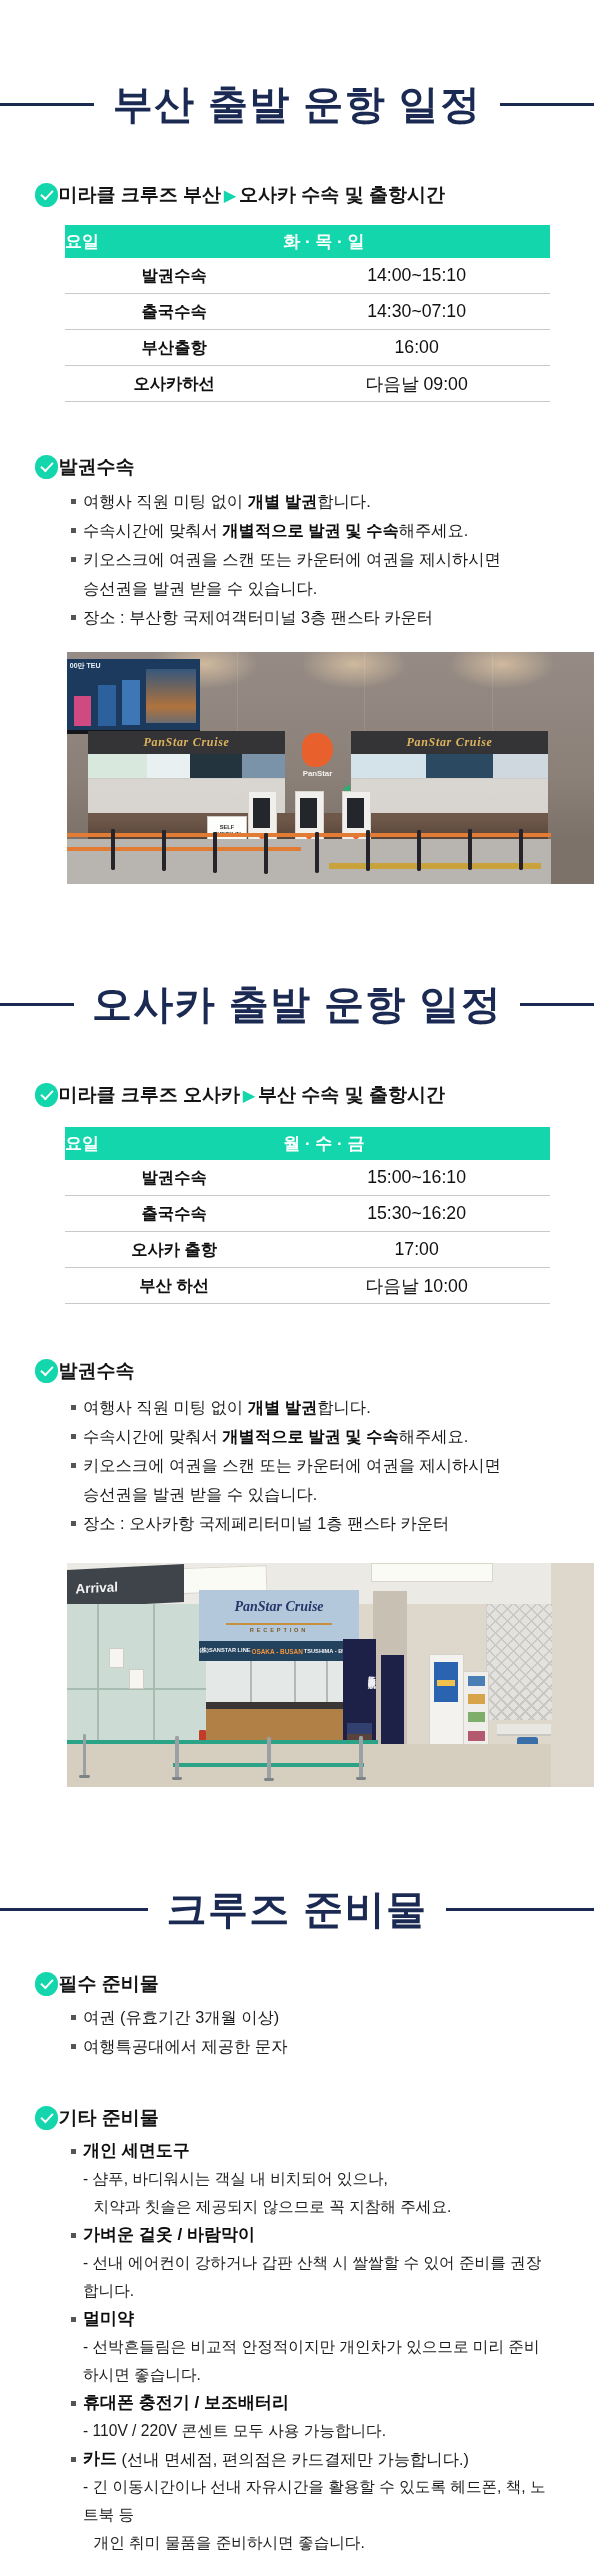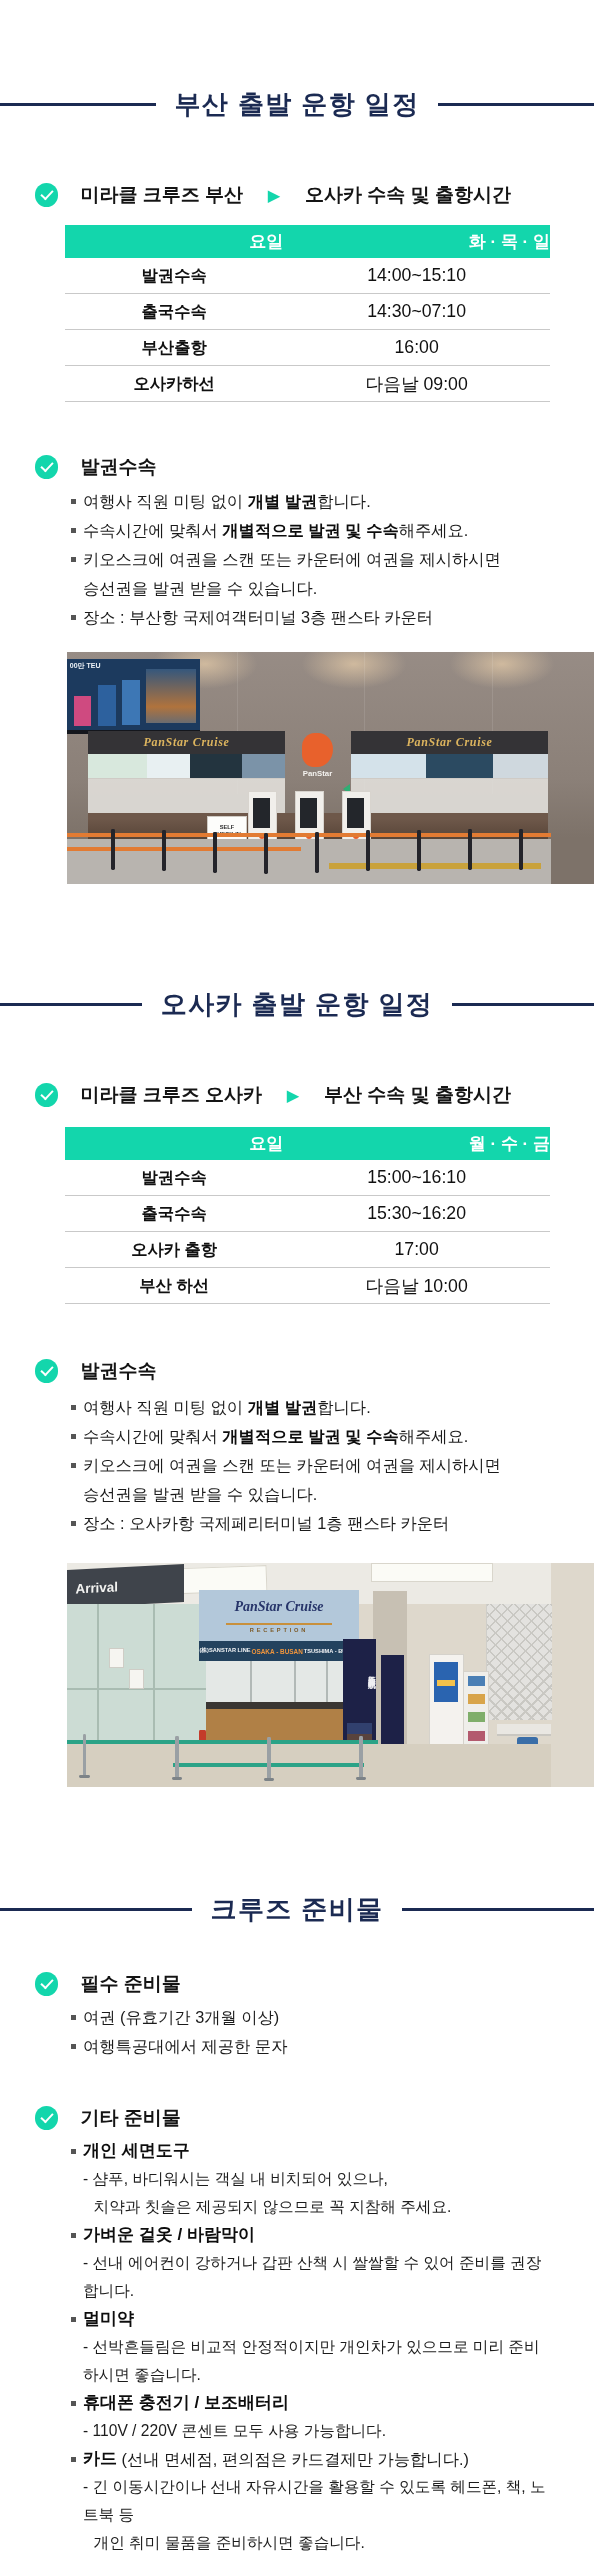--- a/index.html
+++ b/index.html
@@ -5,34 +5,34 @@
   html,body{margin:0;padding:0}
   body{
     width:594px;height:2576px;position:relative;background:#ffffff;
     font-family:"Liberation Sans","DejaVu Sans",sans-serif;color:#1b1b1b;
     overflow:hidden;
   }
 
   
   .title-band{position:absolute;left:0;right:0;height:51px;display:flex;align-items:center;gap:18.4px}
   .title-band .line{flex:1;height:2.8px;background:#1b2a52}
-  .title-band .ttl{font-size:26px;font-weight:900;color:#1b2a52;letter-spacing:1.4px;white-space:nowrap}
-
-  
-  .head{position:absolute;left:35px;display:flex;align-items:center;gap:22px;height:28px}
+  .title-band .ttl{font-size:40px;font-weight:900;color:#1b2a52;letter-spacing:1.4px;white-space:nowrap}
+
+  
+  .head{position:absolute;left:35px;display:flex;align-items:center;gap:0;height:28px}
   .check{width:23.4px;height:23.4px;border-radius:50%;background:#13d6ac;position:relative;flex:none}
   .check::after{content:"";position:absolute;left:5.7px;top:6.4px;width:10px;height:5px;
     border-left:2.8px solid #fff;border-bottom:2.8px solid #fff;transform:rotate(-47deg)}
   .head .label{font-size:19px;font-weight:800;color:#141414;white-space:nowrap}
   .head .arrow{color:#13d6ac;font-size:16.3px;margin:0 2.8px;position:relative;top:0.7px}
 
   
   .sched-table{position:absolute;left:65px;width:485px}
   .thead{display:grid;grid-template-columns:45% 55%;height:33px;background:#13d6ac;
-    align-items:center;text-align:right;color:#fff;font-weight:700;font-size:17px}
+    align-items:center;text-align:left;color:#fff;font-weight:700;font-size:17px}
   .trow{display:grid;grid-template-columns:45% 55%;height:35px;align-items:center;
     text-align:center;border-bottom:1.4px solid #c9c9c9;font-size:17.7px;color:#101010}
   .trow .c0{font-weight:800;font-size:16.3px}
 
   
   .bullets{position:absolute;left:71px;width:467px}
   .bullet{display:flex;align-items:flex-start}
   .sq{width:5px;height:5px;background:#555;margin:12px 7px 0 0;flex:none}
   .btext{font-size:16.3px;line-height:29px;color:#1b1b1b;white-space:pre-line}
   .btext .bold{font-weight:800;color:#0d0d0d}

